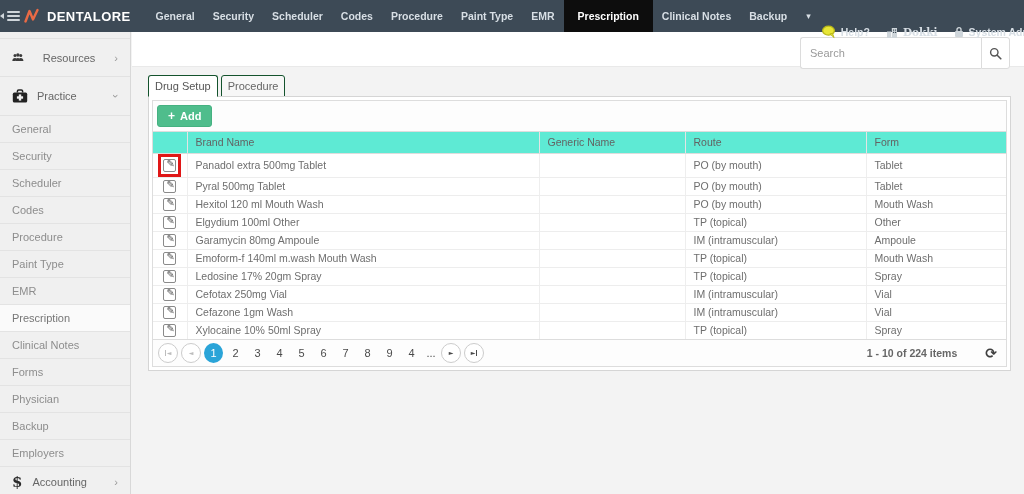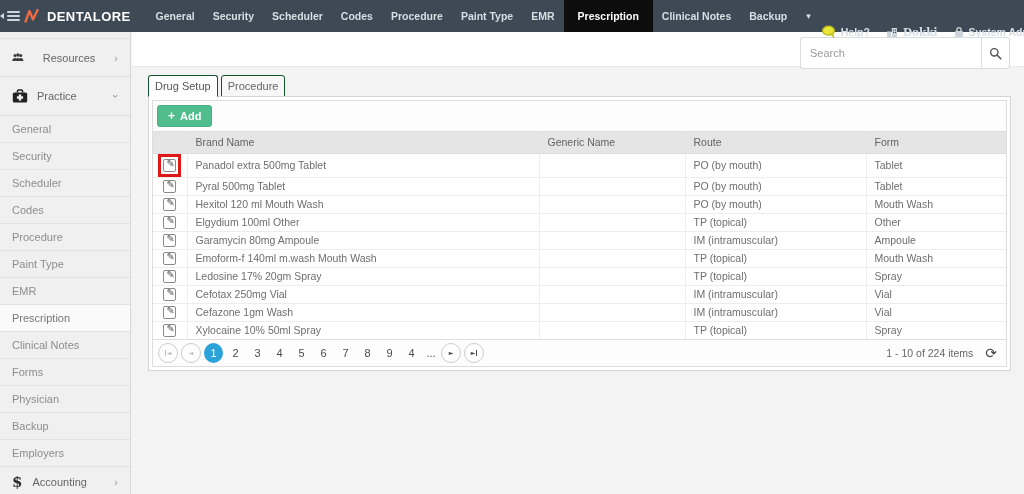--- a/index.html
+++ b/index.html
@@ -88,21 +88,21 @@
     display: inline-flex; align-items: center; gap: 5px;
     background: #4fbd8c; border: 1px solid #45b181; color: #fff;
     font-size: 11px; font-weight: bold; padding: 0 10px; height: 22px;
     border-radius: 3px; cursor: pointer; font-family: "Liberation Sans", sans-serif;
   }
   .add-plus { font-size: 12px; font-weight: bold; }
 
   table { width: 100%; border-collapse: collapse; font-size: 10.5px; color: #6e6e6e; table-layout: fixed; }
   thead th {
     height: 21px; font-weight: normal; text-align: left; padding: 0 8px;
-    border-bottom: 1px solid #ddd; border-left: 1px solid #e4e4e4; color: #636363; background: #e5e5e5;
+    border-bottom: 1px solid #ddd; border-left: 1px solid #e4e4e4; color: #636363; background: #5eead4;
   }
   thead th:first-child { border-left: none; }
   tbody td { height: 18px; padding: 0 8px; border-bottom: 1px solid #ededed; border-left: 1px solid #eee; overflow: hidden; white-space: nowrap; }
   tbody td:first-child { border-left: none; }
   tbody tr:last-child td { border-bottom: none; }
   td.edit-cell { text-align: center; padding: 0; }
   .edit-box {
     display: inline-flex; align-items: center; justify-content: center;
     width: 13px; height: 13px; border: 1px solid #8a8a8a; border-radius: 2px;
     color: #555; cursor: pointer; background: #fff; vertical-align: middle;
@@ -122,21 +122,21 @@
   .pg-circle .ptri { font-size: 6px; line-height: 6px; }
   .pg-circle .pbar { display: inline-block; width: 1px; height: 6px; background: currentColor; }
   .pg-disabled { color: #bdbdbd; }
   .pg-enabled { color: #4a4a4a; }
   .pg-num {
     min-width: 19px; height: 20px; display: inline-flex; align-items: center; justify-content: center;
     color: #4a4a4a; cursor: pointer; border-radius: 50%;
   }
   .pg-num.active { background: #2aa4d8; color: #fff; cursor: default; }
   .pg-ellipsis { min-width: 14px; text-align: center; color: #4a4a4a; }
-  .pager-info { margin-left: auto; display: flex; align-items: center; gap: 12px; color: #666; font-size: 10.5px; padding-right: 4px; }
+  .pager-info { margin-left: auto; display: flex; align-items: center; gap: 28px; color: #666; font-size: 10.5px; padding-right: 4px; font-weight: bold; }
   .refresh { font-size: 14px; color: #3f3f3f; cursor: pointer; line-height: 14px; }
 </style>
 </head>
 <body>
 
 <div class="navbar">
   <span class="burger">
     <span class="tri"></span>
     <span class="bars">
         <i></i>

